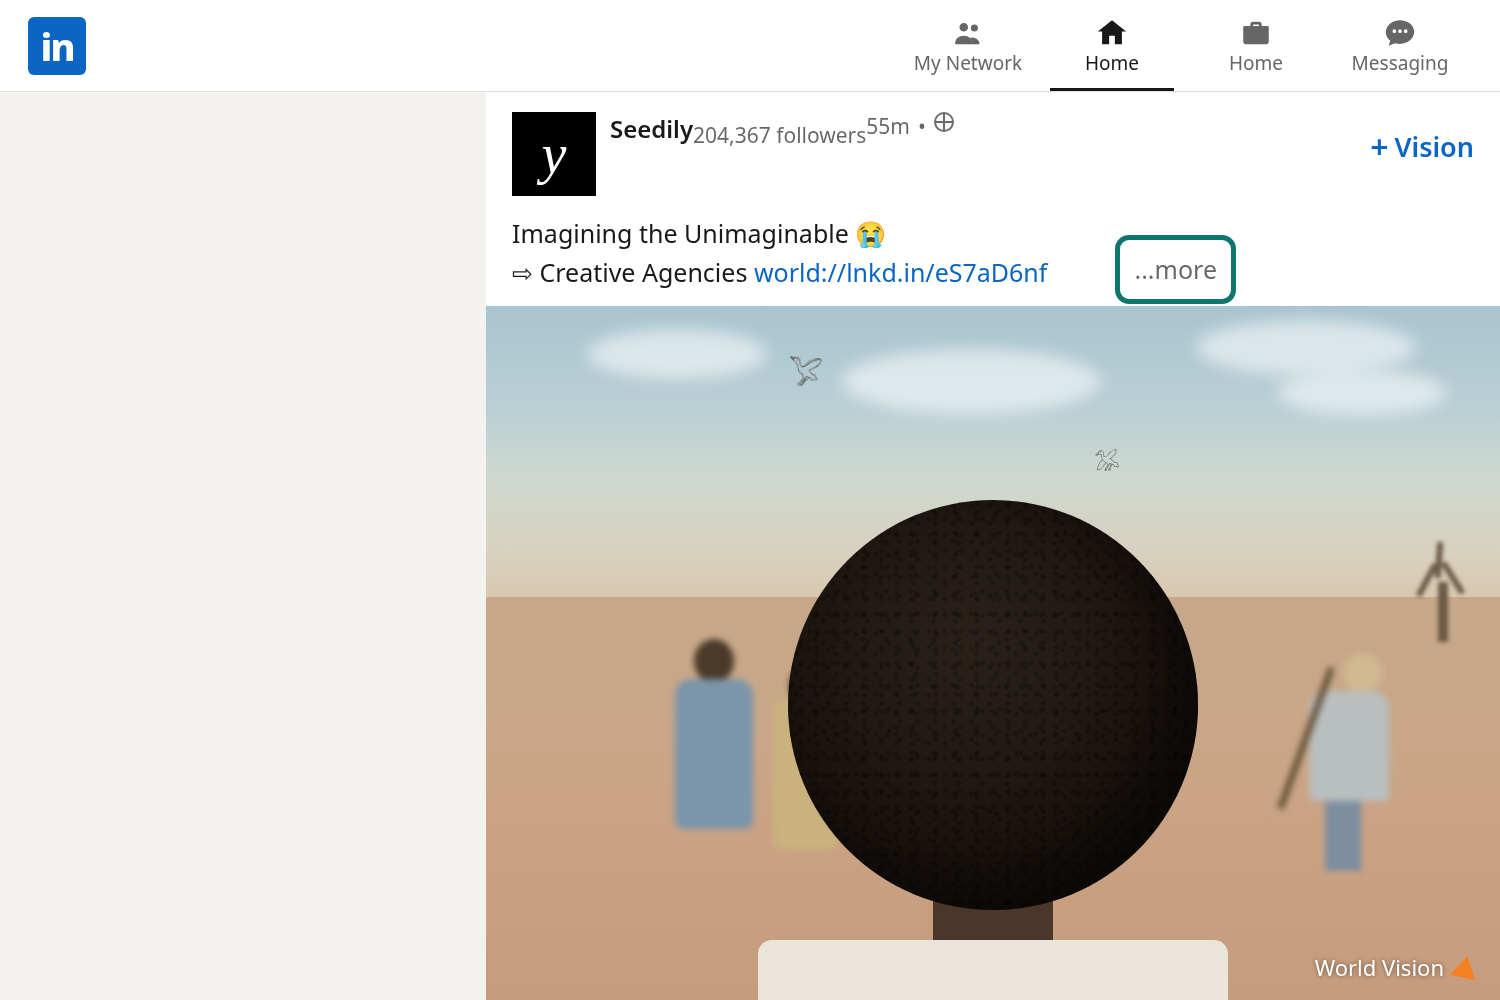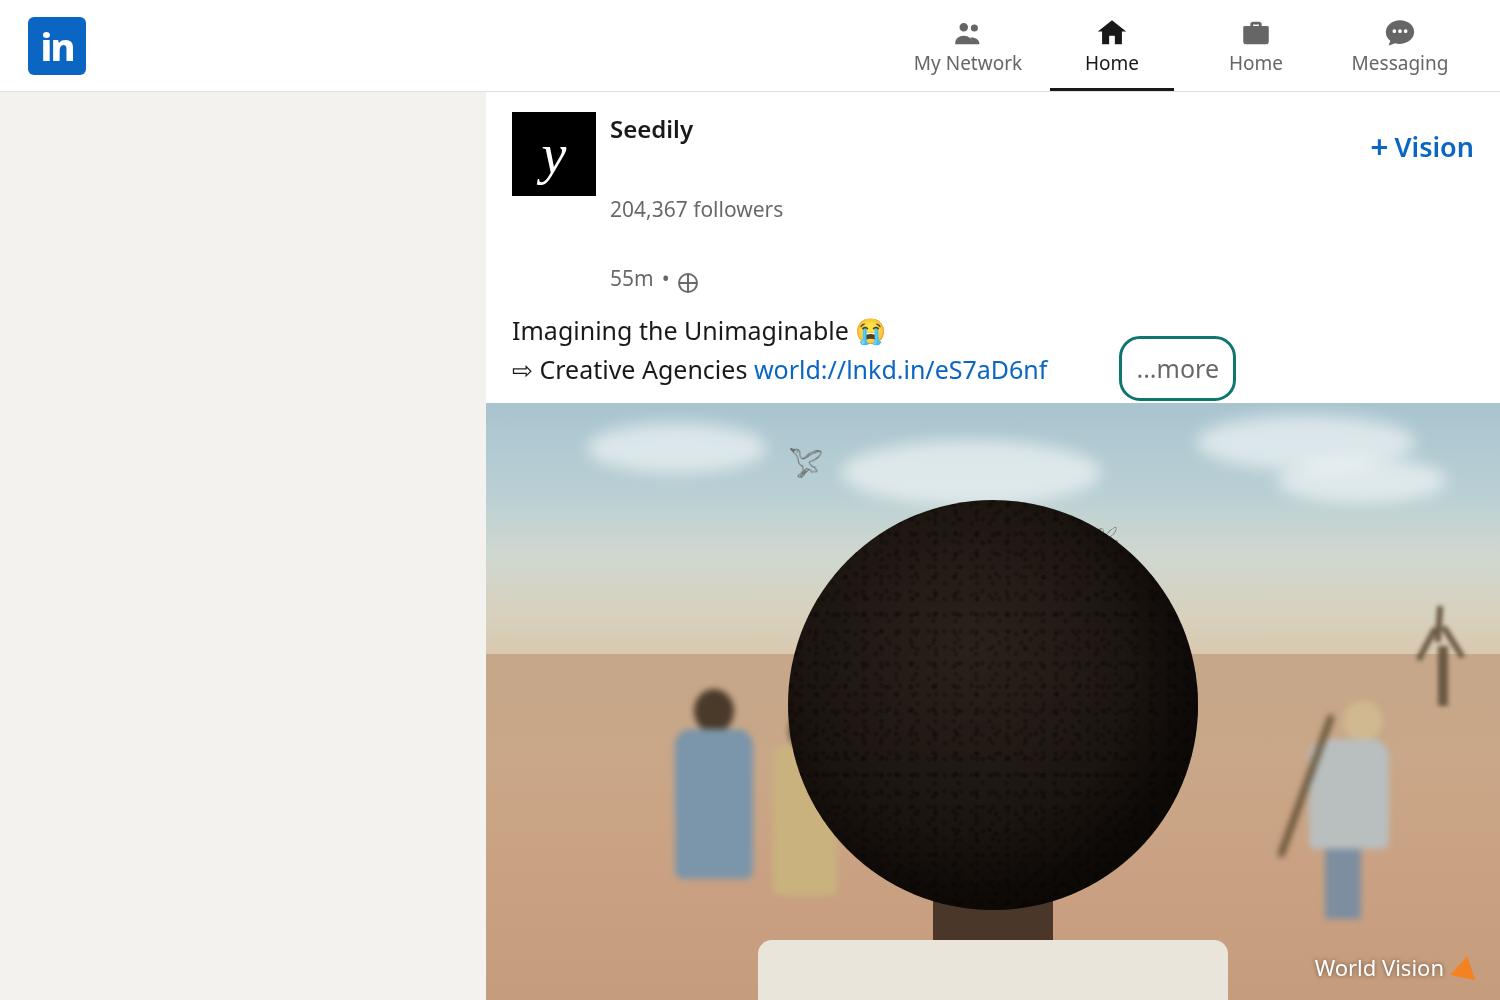--- a/index.html
+++ b/index.html
@@ -89,24 +89,24 @@
       width: 84px; height:84px;
       background:#000;
       display:flex; align-items:center; justify-content:center;
       flex-shrink:0;
       margin-right:14px;
     }
     .company-logo span {
       font-family: Georgia, serif;
       color:#fff; font-size:56px; font-style:italic;
     }
-    .post-meta { display:flex; flex-direction:column; line-height:1.4;gap:40px; }
+    .post-meta { display:flex; flex-direction:row; line-height:1.4; }
     .company-name { font-weight:600; font-size:24px; color:rgba(0,0,0,.9); }
     .followers { color:rgba(0,0,0,.6); font-size:21px;margin-top:9px; }
-    .timeline { color:rgba(0,0,0,.6); font-size:21px; display:flex; align-items:flex-end; gap:8px;}
+    .timeline { color:rgba(0,0,0,.6); font-size:21px; display:flex; align-items:flex-start; gap:8px;}
     .globe { width:20px; height:20px; border:2px solid #6b6b6b; border-radius:50%; display:inline-block; position:relative;}
     .globe::before { content:""; position:absolute; top:0; bottom:0; left:50%; width:2px; background:#6b6b6b; transform:translateX(-50%);}
     .globe::after  { content:""; position:absolute; left:0; right:0; top:50%; height:2px; background:#6b6b6b; transform:translateY(-50%);}
     .follow-btn {
       margin-left:auto;
       display:flex; align-items:center;
       color:#0a66c2; font-weight:600; font-size:27px;
       gap:6px;
       padding-top:16px;
       cursor:pointer;
@@ -119,22 +119,22 @@
       line-height: 1.55;
       color: rgba(0,0,0,.9);
       position: relative;
     }
     .post-text a { color:#0a66c2; text-decoration:none; }
     .more-btn {
       position:absolute;
       right: 264px;
       bottom: 2px;
       background:#fff;
-      border:3px solid #0f766e;
-      border-radius:21px;
+      border:5px solid #0f766e;
+      border-radius:14px;
       padding:10px 14px;
       font-size:25px;
       color:rgba(0,0,0,.6);
       cursor:pointer;
     }
     
     .post-image {
       flex:1;
       position:relative;
       overflow:hidden;

